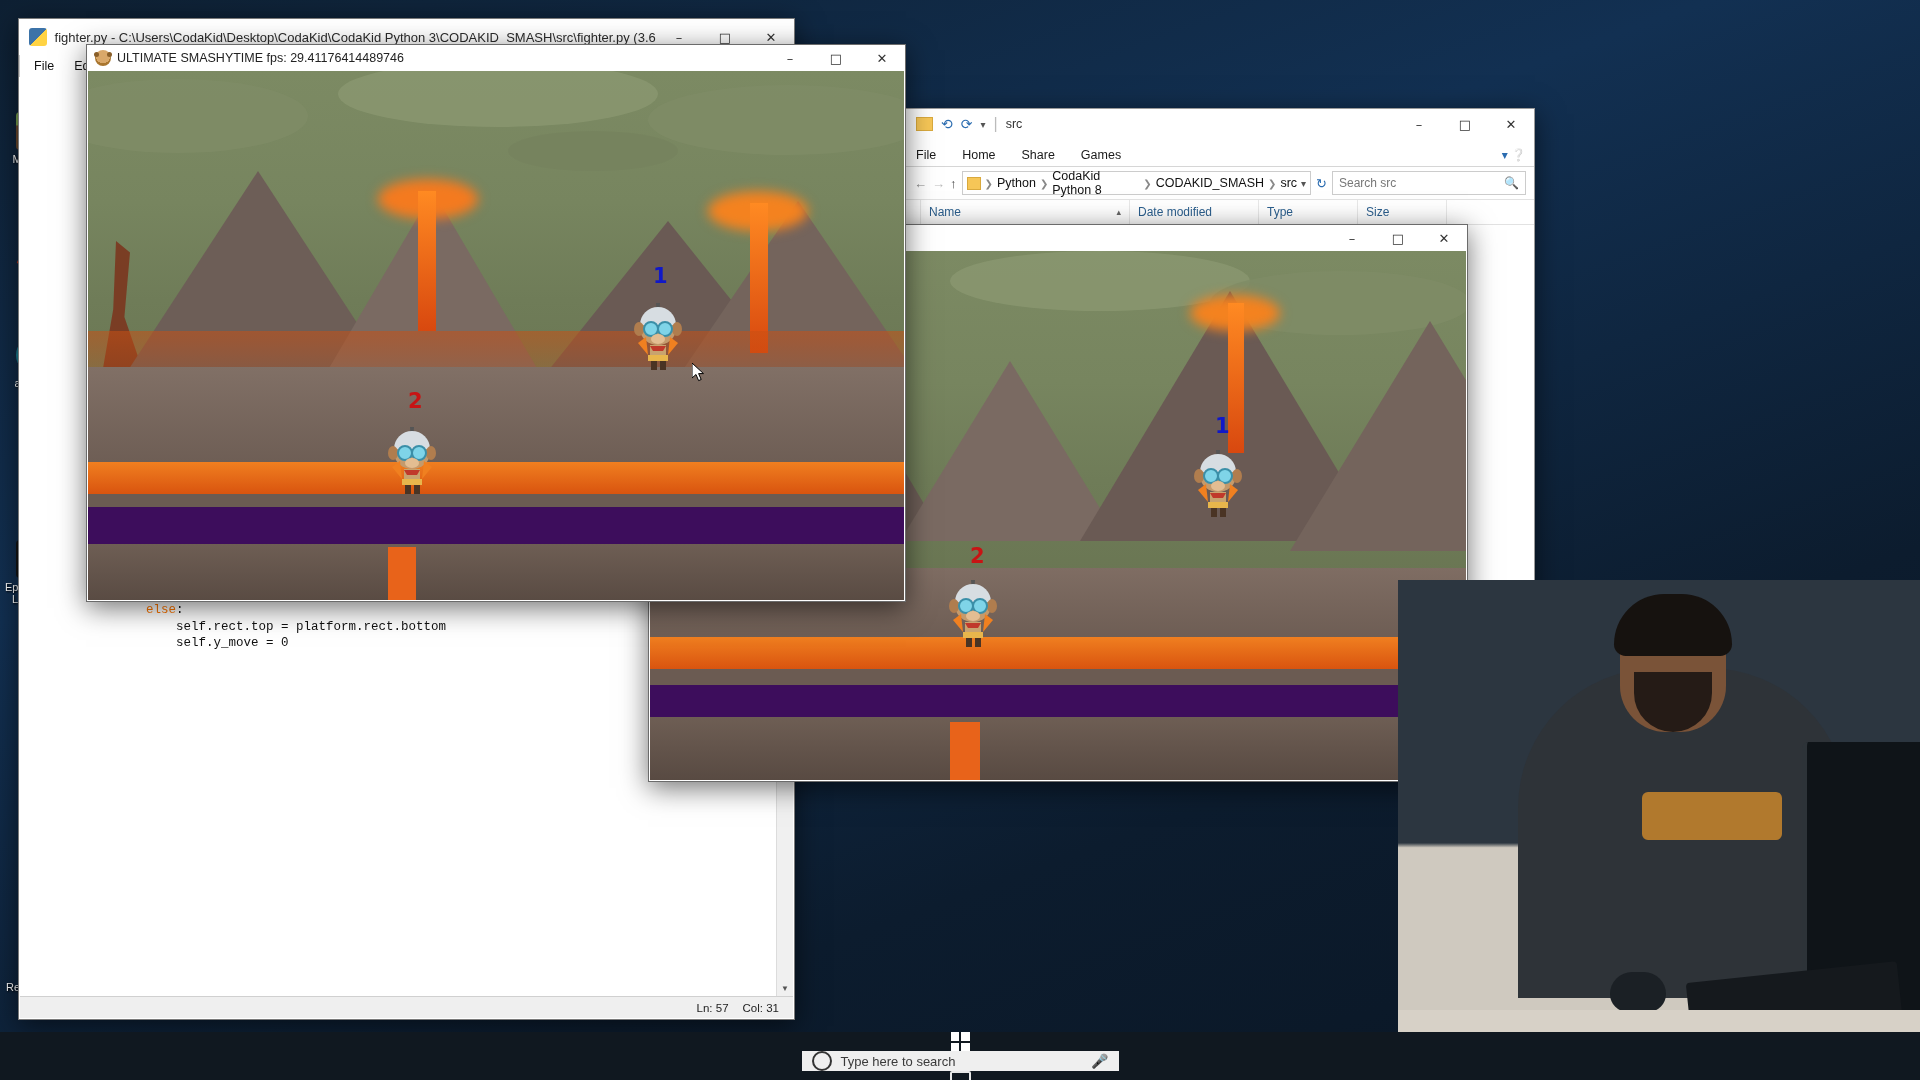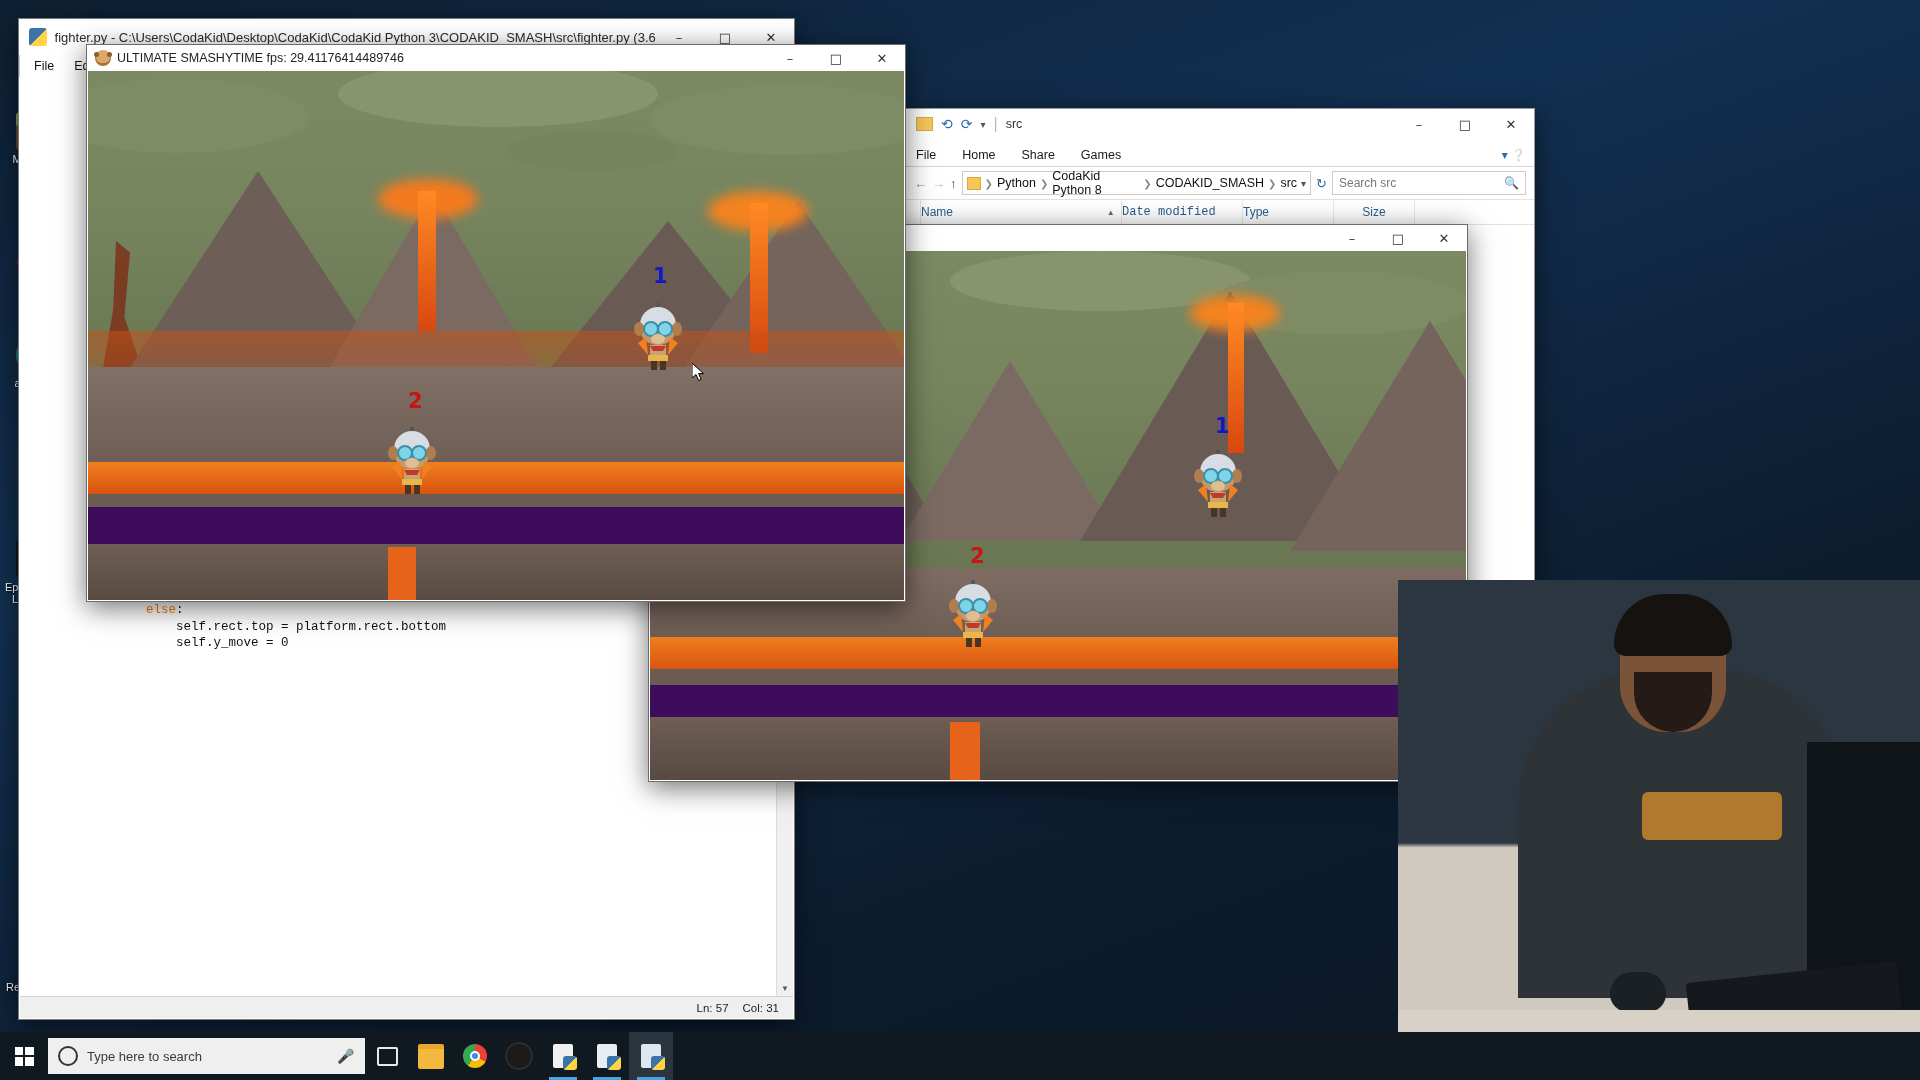--- a/index.html
+++ b/index.html
@@ -50,21 +50,21 @@
      align-items:flex-end;padding-left:10px;gap:26px;font-size:12.5px;color:#1a1a1a;}
   #explorer .exp-ribbon span{padding-bottom:4px;}
   #explorer .exp-addr{height:32px;display:flex;align-items:center;gap:5px;padding:0 8px;background:#fff;}
   .addr-box{flex:1;height:22px;border:1px solid #ccc;display:flex;align-items:center;font-size:12.5px;
      color:#111;padding:0 4px;gap:4px;background:#fff;}
   .crumb-sep{color:#888;font-size:10px;}
   .search-box{width:180px;height:22px;border:1px solid #ccc;display:flex;align-items:center;
      font-size:12px;color:#777;padding:0 6px;justify-content:space-between;background:#fff;}
   #explorer .cols{height:24px;border-top:1px solid #e2e2e2;border-bottom:1px solid #e2e2e2;display:flex;
      align-items:center;font-size:12px;color:#2b5f8e;background:#fff;padding-left:14px;}
-  #explorer .cols .c{border-right:1px solid #e8e8e8;height:100%;display:flex;align-items:center;}
+  #explorer .cols .c{border-right:1px solid #e8e8e8;height:100%;display:flex;align-items:center;padding-left:8px;}
   #explorer .rows{font-size:12px;color:#111;}
   #explorer .row{height:18px;display:flex;align-items:center;padding-left:14px;}
   .folder-ico{width:14px;height:11px;background:#f6c657;border:1px solid #d9a93d;border-radius:1px 2px 2px 2px;
      margin-right:6px;position:relative;}
   .folder-ico:before{content:"";position:absolute;left:0;top:-3px;width:6px;height:3px;background:#f6c657;border-radius:1px 1px 0 0;}
 
   
   #smallwin{left:920px;top:148px;width:128px;height:78px;background:#fff;border:1px solid #a9a9a9;}
   #smallwin .sw-bar{height:22px;display:flex;justify-content:flex-end;align-items:center;padding-right:8px;
      font-size:12px;color:#666;}
@@ -95,21 +95,21 @@
   .plat-purple{position:absolute;left:0;right:0;background:#3d0d5c;}
   .player-num{position:absolute;font-family:"DejaVu Sans",sans-serif;font-weight:bold;font-size:21px;
      line-height:21px;}
   .monkey{position:absolute;width:56px;height:72px;}
 
   
   #webcam{right:0;bottom:22px;width:522px;height:478px;overflow:hidden;
      background:linear-gradient(170deg,#2f3a46 0%,#46535f 40%,#b9b4ac 41%,#cfc9bf 100%);}
 
   
-  #taskbar{position:absolute;left:0;right:0;bottom:0;height:48px;background:#101820;display:flex;align-items:center;}
+  #taskbar{position:absolute;left:0;right:0;bottom:0;height:48px;background:#101820;display:flex;align-items:center;flex-direction:column;}
   #start{width:48px;height:48px;display:flex;align-items:center;justify-content:center;}
   .winlogo{width:19px;height:19px;display:grid;grid-template-columns:1fr 1fr;grid-template-rows:1fr 1fr;gap:2px;}
   .winlogo i{background:#fff;display:block;}
   #tb-search{width:297px;height:36px;background:#efefef;display:flex;align-items:center;
      padding:0 10px;gap:9px;font-size:13px;color:#3a3a3a;}
   .circ{width:16px;height:16px;border:2px solid #333;border-radius:50%;}
   .tb-btn{width:44px;height:48px;display:flex;align-items:center;justify-content:center;position:relative;}
   .tb-btn.active{background:#2a3540;}
   .tb-btn .under{position:absolute;bottom:0;left:8px;right:8px;height:3px;background:#4aa3e0;}
   .tb-ico{width:26px;height:26px;position:relative;}
@@ -232,27 +232,27 @@
     <div class="search-box">
       <span>Search src</span>
       <span style="color:#555;">🔍</span>
     </div>
   </div>
   <div class="cols">
     <div class="c" style="width:200px;border-left:1px solid #e8e8e8;">
       <span>Name</span>
       <span style="margin-left:auto;margin-right:8px;color:#666;font-size:9px;">▴</span>
     </div>
-    <div class="c" style="width:120px;font-family:Liberation Mono, monospace;">
+    <div class="c" style="width:120px;">
       <span>Date modified</span>
     </div>
     <div class="c" style="width:90px;">
       <span>Type</span>
     </div>
-    <div class="c" style="width:80px;justify-content:center;">
+    <div class="c" style="width:80px;">
       <span>Size</span>
     </div>
   </div>
   <div class="rows">
     <div class="row" style="margin-top:6px;">
       <span class="folder-ico"></span>
       <span style="width:180px;">__pycache__</span>
       <span style="width:120px;">10/2/2018 1:13 PM</span>
       <span style="width:90px;">File folder</span>
       <span style="width:80px;"></span>

